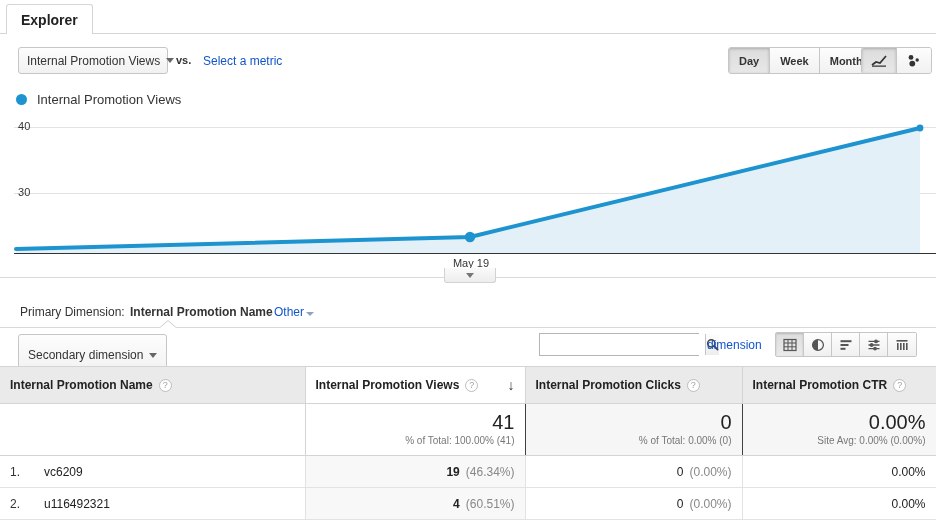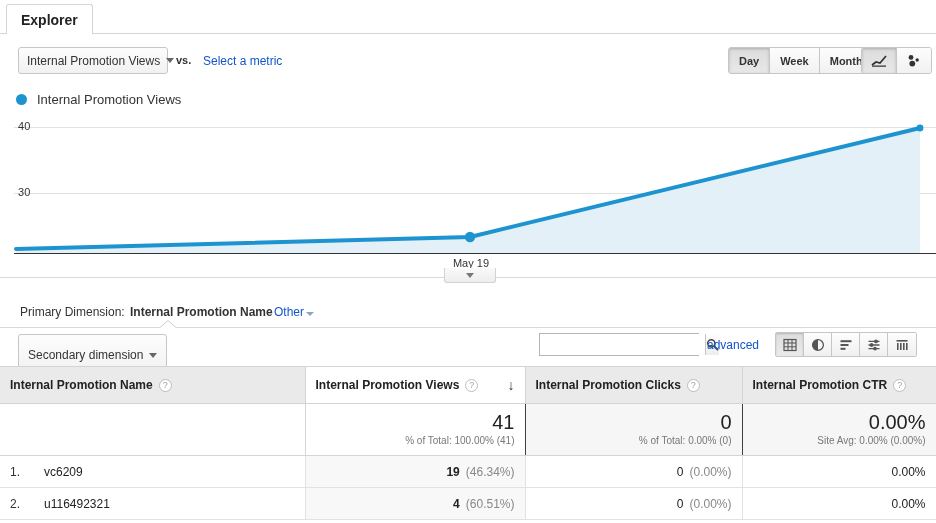--- a/index.html
+++ b/index.html
@@ -377,21 +377,21 @@
 
   <div class="searchbox">
     <input type="text" placeholder="" value="" style="">
     <div class="search-btn">
       <svg width="13" height="13" viewBox="0 0 13 13">
         <circle cx="5.3" cy="5.3" r="3.6" fill="none" stroke="#444" stroke-width="1.5"></circle>
         <line x1="8.1" y1="8.1" x2="11.6" y2="11.6" stroke="#444" stroke-width="1.8" stroke-linecap="round"></line>
       </svg>
     </div>
   </div>
-  <span class="advanced-link">advanced</span>
+  <span class="advanced-link">dimension</span>
 
   <div class="viewtypes">
     <div class="viewtype active">
       <svg width="14" height="14" viewBox="0 0 14 14">
         <rect x="1" y="1.5" width="12" height="11" fill="none" stroke="#555" stroke-width="1.2"></rect>
         <line x1="1" y1="5" x2="13" y2="5" stroke="#555" stroke-width="1"></line>
         <line x1="1" y1="8.8" x2="13" y2="8.8" stroke="#555" stroke-width="1"></line>
         <line x1="5" y1="1.5" x2="5" y2="12.5" stroke="#555" stroke-width="1"></line>
         <line x1="9" y1="1.5" x2="9" y2="12.5" stroke="#555" stroke-width="1"></line>
       </svg>

